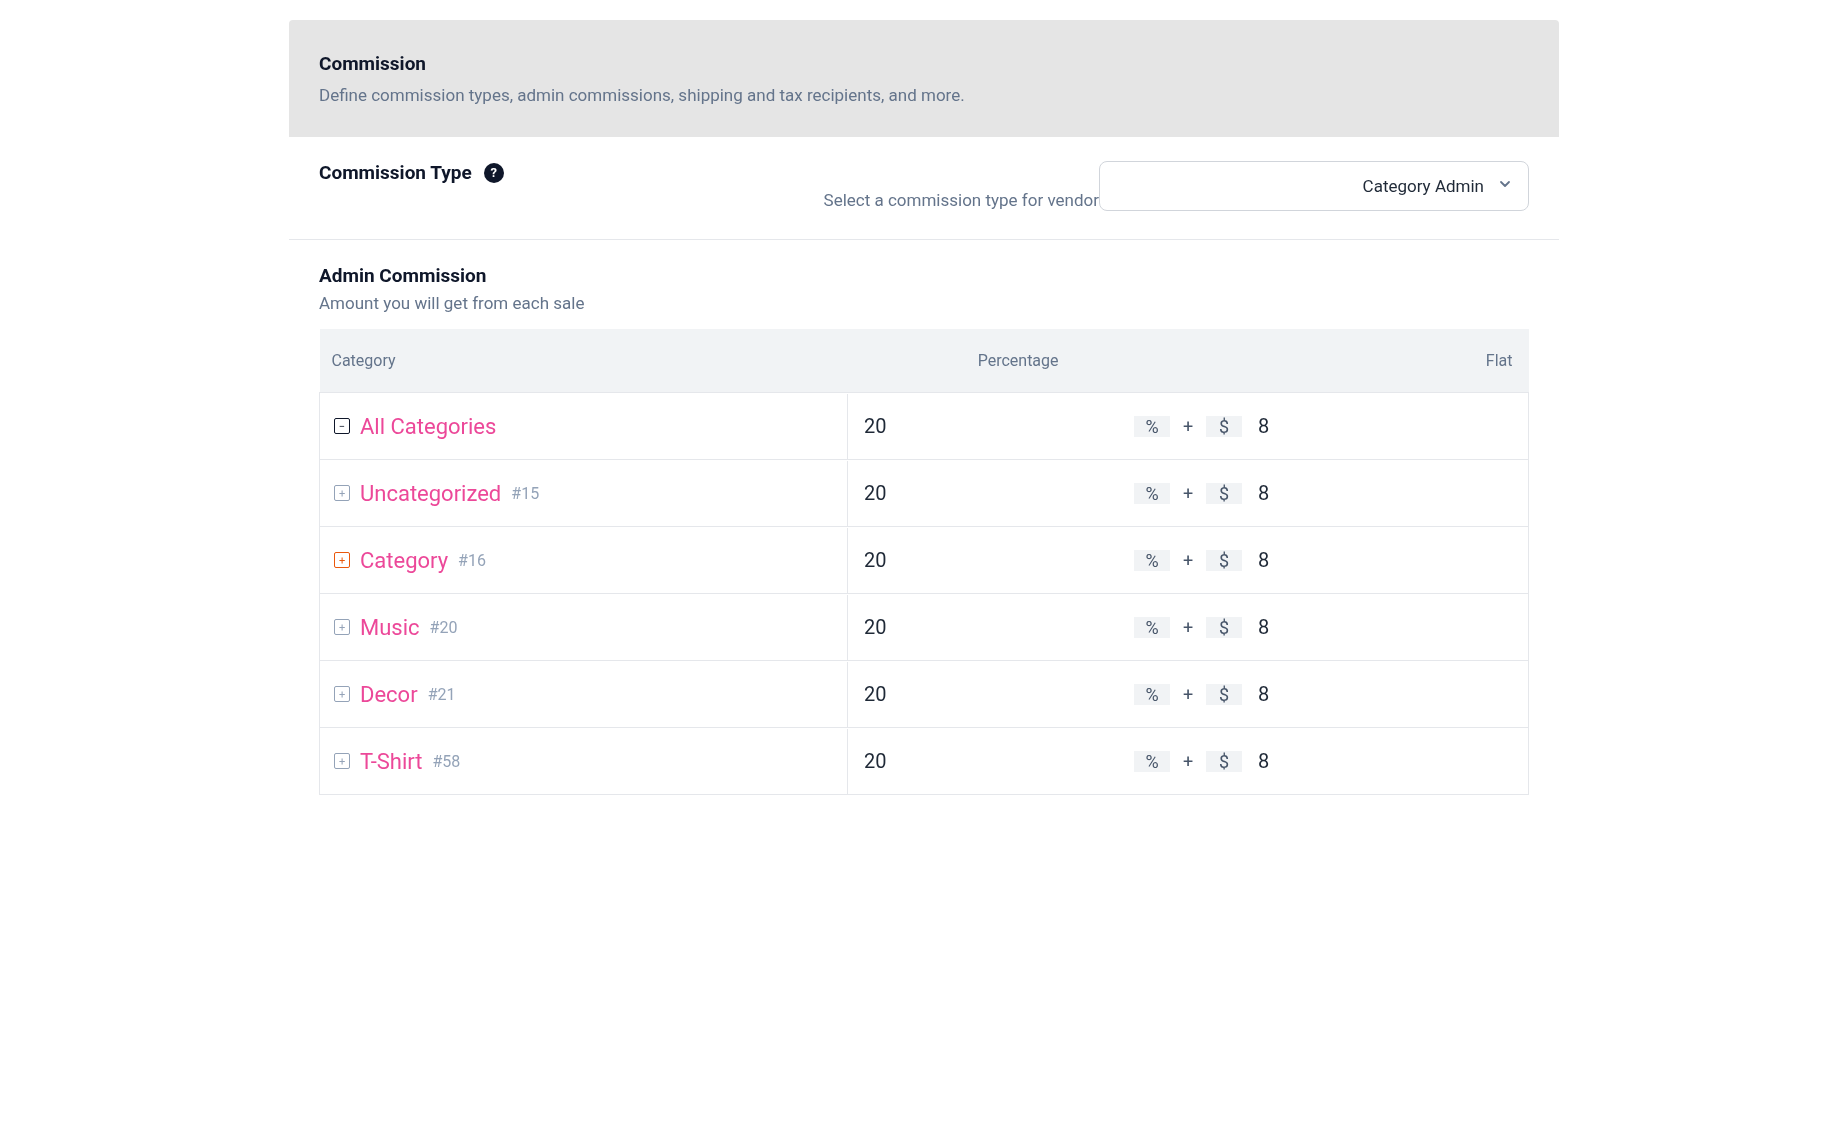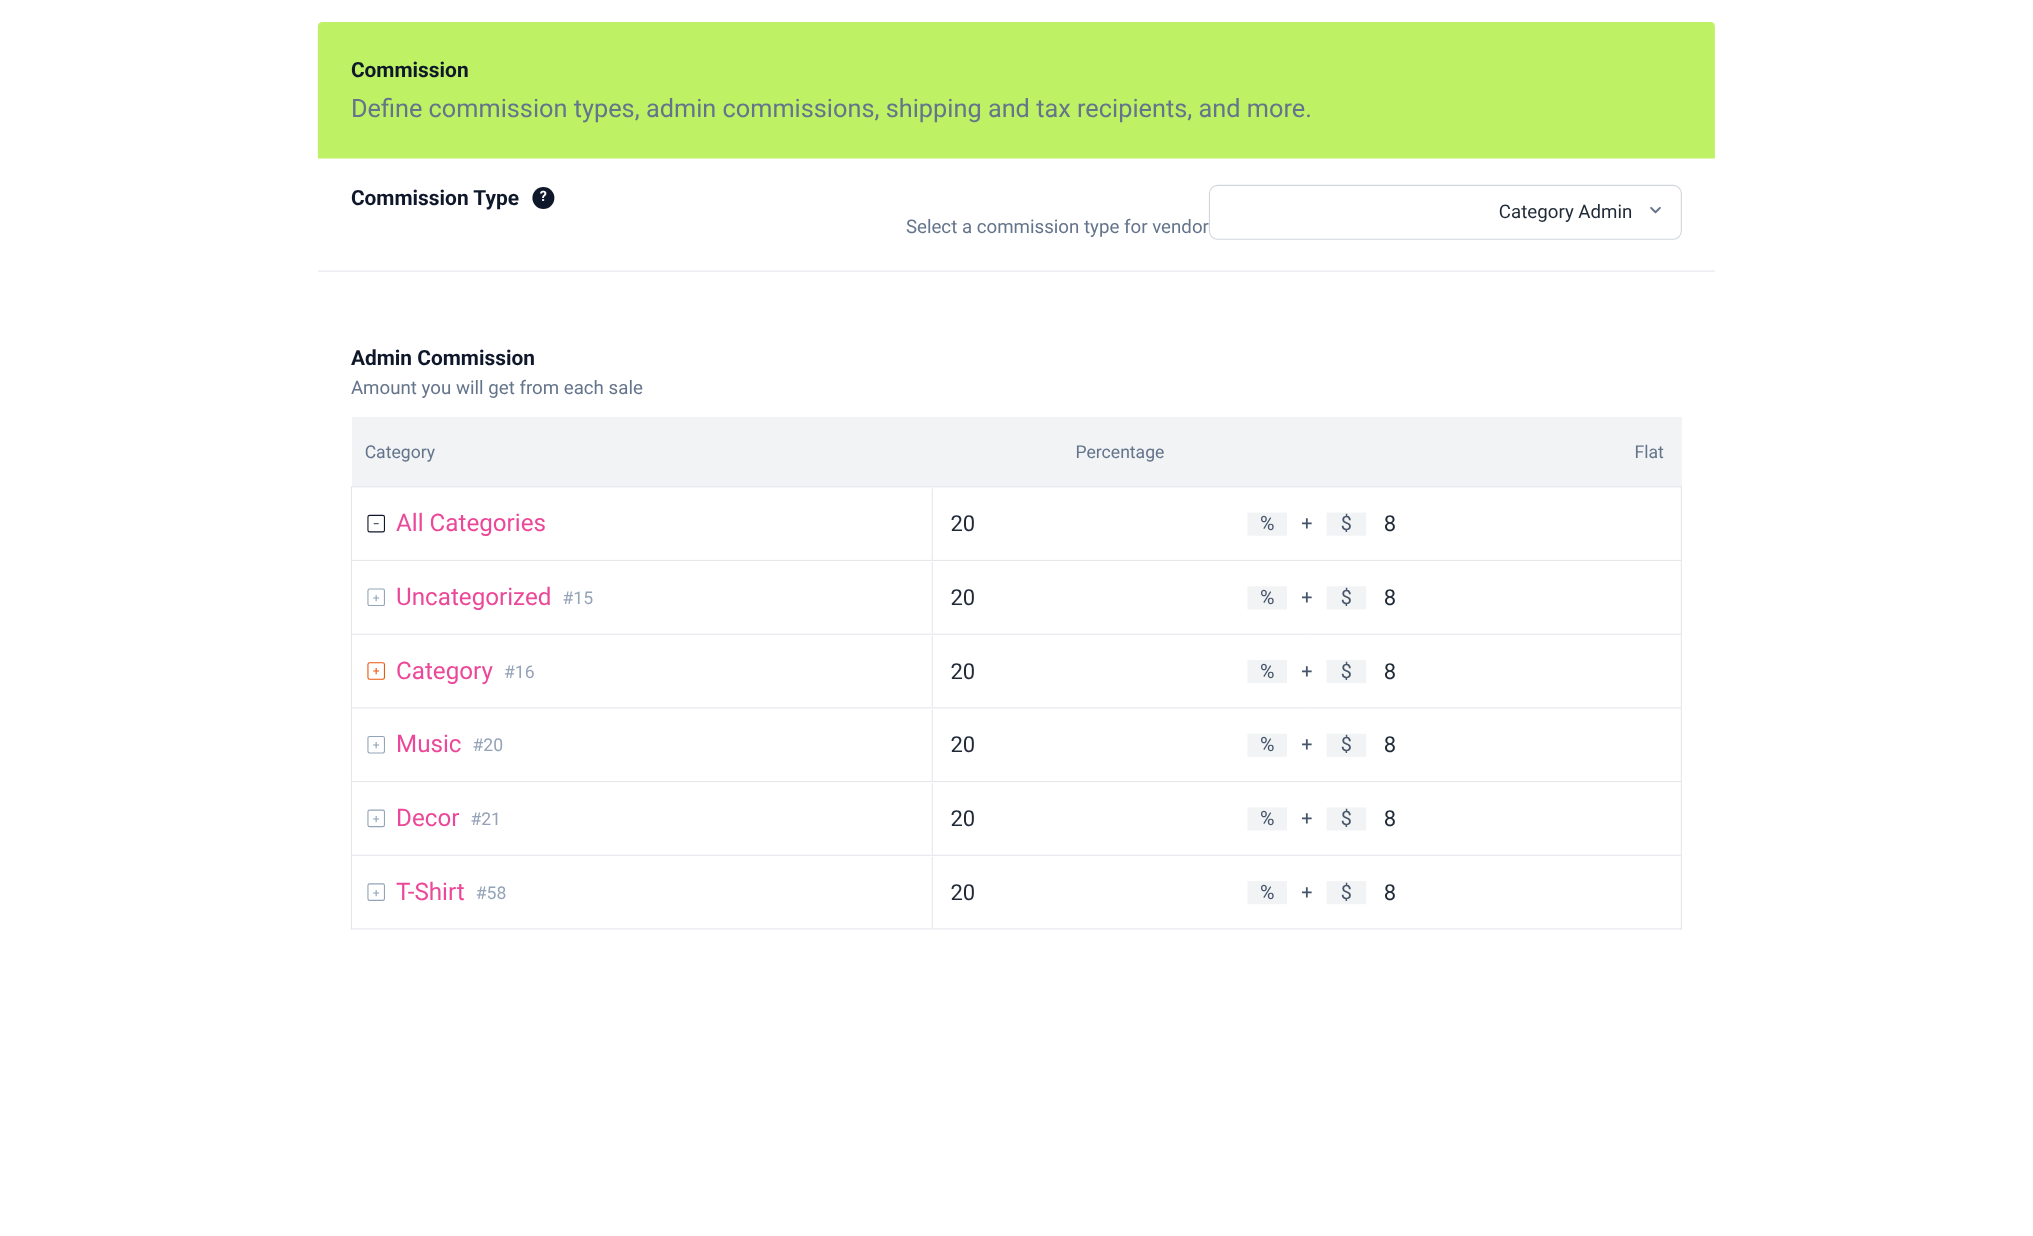--- a/index.html
+++ b/index.html
@@ -14,34 +14,34 @@
       color: #1e293b;
     }
     
     .container {
       max-width: 1270px;
       margin: 0 auto;
       padding: 20px 0 60px 0;
     }
     
     .header-section {
-      background: #bef264;
+      background: #e5e5e5;
       padding: 32px 30px;
       border-radius: 4px 4px 0 0;
     }
     
     .header-title {
       font-size: 19px;
       font-weight: 700;
       color: #0f172a;
       margin-bottom: 10px;
     }
     
     .header-subtitle {
-      font-size: 23px;
+      font-size: 17px;
       color: #64748b;
       font-weight: 400;
     }
     
     .section-row {
       display: flex;
       justify-content: space-between;
       align-items: flex-start;
       padding: 24px 30px 28px 30px;
       border-bottom: 1px solid #e5e7eb;
@@ -260,21 +260,21 @@
       </div>
       <span class="chevron-down">
         <svg width="16" height="16" viewBox="0 0 16 16" fill="none">
           <path d="M4 6L8 10L12 6" stroke="#64748b" stroke-width="1.8" stroke-linecap="round" stroke-linejoin="round"></path>
         </svg>
       </span>
     </div>
   </div>
 
   <div class="admin-section">
-    <div class="section-label" style="margin-bottom:6px;margin-top:43px;">Admin Commission</div>
+    <div class="section-label" style="margin-bottom:6px;">Admin Commission</div>
     <div class="section-desc">Amount you will get from each sale</div>
   </div>
 
   <div class="table-wrapper">
     <table class="commission-table">
       <thead>
         <tr class="table-header">
           <th class="th th-category">Category</th>
           <th class="th th-percentage">Percentage</th>
           <th class="th th-flat">Flat</th>

